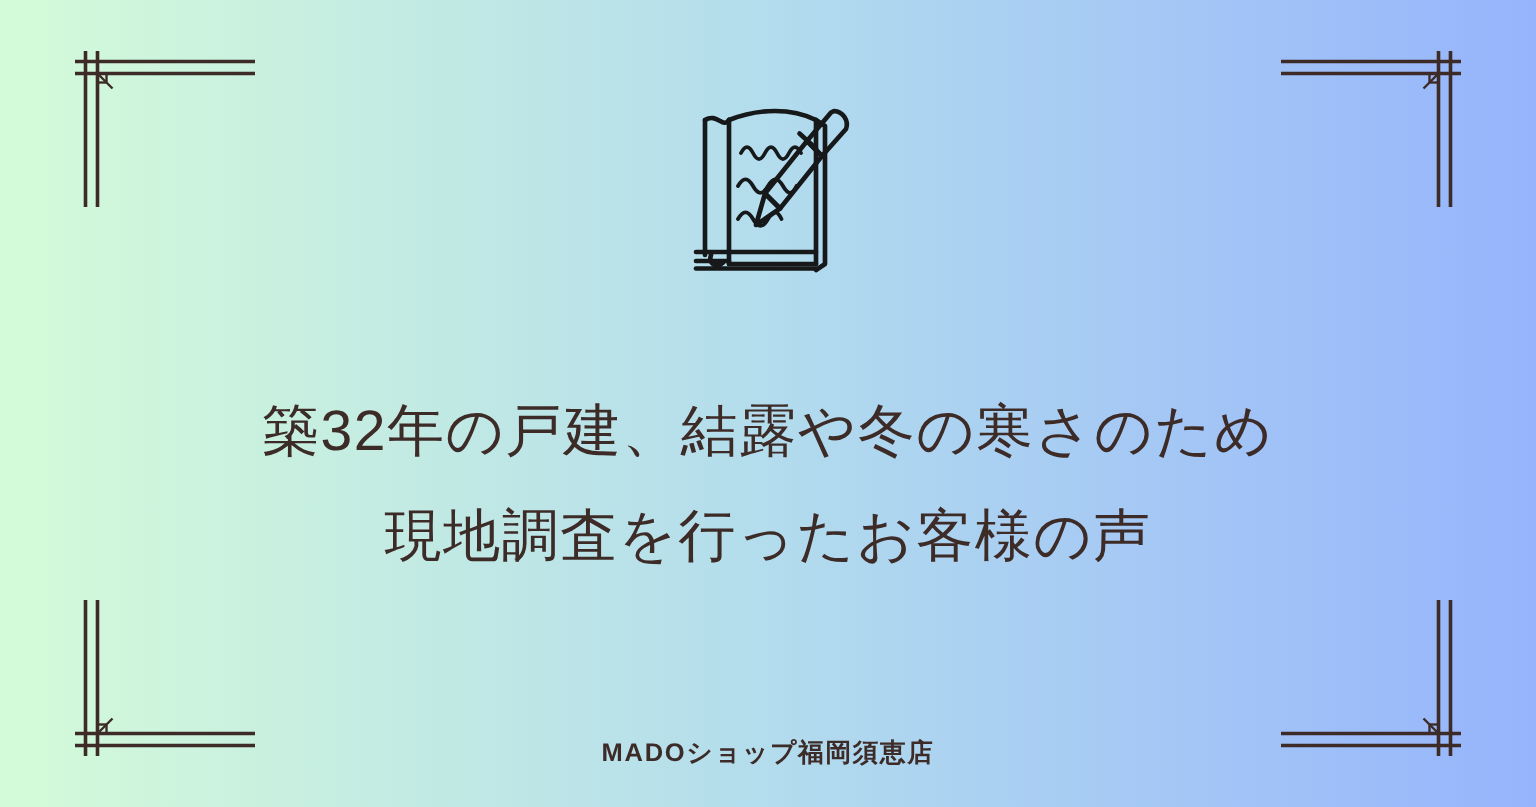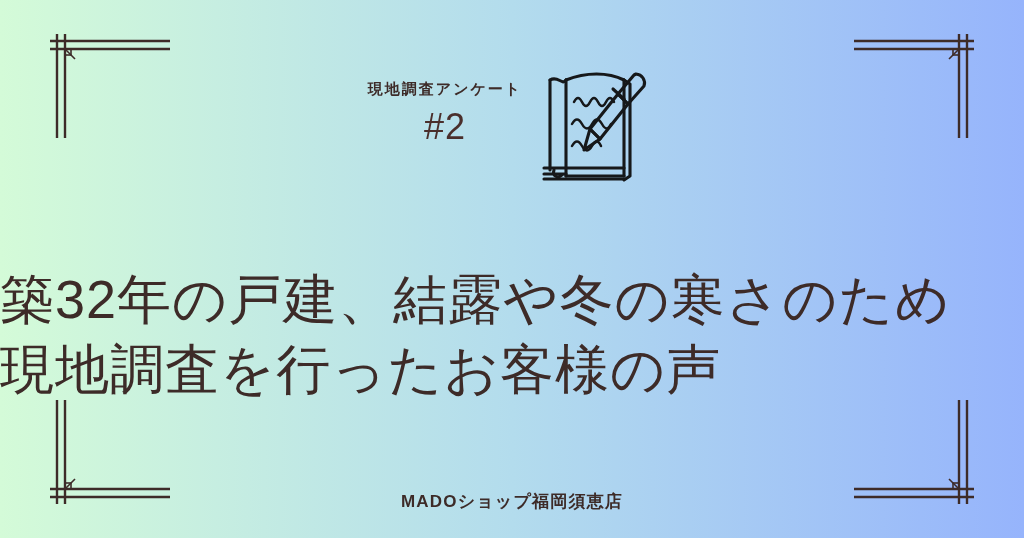--- a/index.html
+++ b/index.html
@@ -73,22 +73,23 @@
 
   #notebook-illustration { width: 128px; height: 128px; flex: none; }
   #notebook-illustration svg { display: block; width: 128px; height: 128px; }
 
   
   #page-title {
     position: absolute;
     top: 228px;
     left: 0;
     width: 1024px;
+    text-align: center;
     color: #3d2b28;
-    font-size: 54px;
+    font-size: 38px;
     line-height: 70px;
     font-weight: normal;
     letter-spacing: 1px;
     white-space: pre-line;
   }
 
   
   #shop-name {
     position: absolute;
     top: 458px;
@@ -166,24 +167,20 @@
       <g stroke="#3d2b28" fill="none" stroke-width="1.6">
         <line x1="27" y1="27" x2="37" y2="37"></line>
         <line x1="27" y1="33" x2="33" y2="33"></line>
         <line x1="33" y1="27" x2="33" y2="33"></line>
       </g>
     </svg>
   </div>
 
   <div id="header-cluster">
 
-    <div id="header-labels">
-      <div id="survey-label">現地調査アンケート</div>
-      <div id="issue-number">#2</div>
-    </div>
 
     <div id="notebook-illustration">
       <svg viewBox="0 0 128 128" xmlns="http://www.w3.org/2000/svg">
         <g fill="none" stroke="#16181a" stroke-width="3.1" stroke-linecap="round" stroke-linejoin="round">
 
           <path d="M96 22 L102 26 L102 118 L96 122"></path>
 
           <path d="M22 22 C30 17 34 28 38 22"></path>
           <path d="M38 22 C58 14 80 14 96 22"></path>
 

